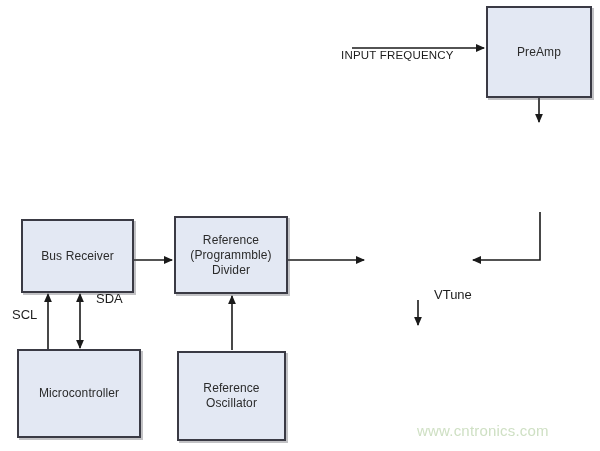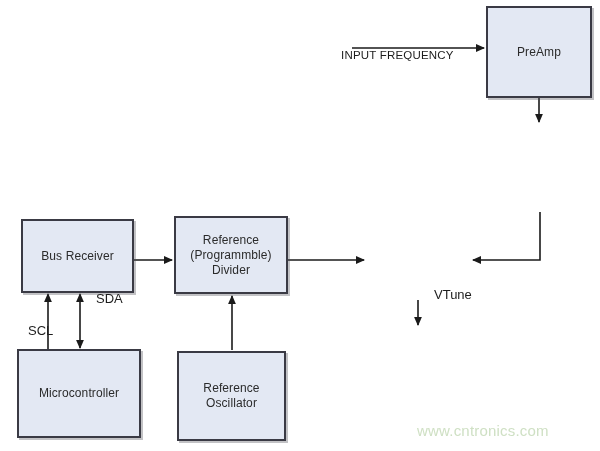--- a/index.html
+++ b/index.html
@@ -123,19 +123,19 @@
 
   <div class="block" style="left:177px; top:351px; width:109px; height:90px;">
     <span class="label">Reference
 Oscillator</span>
   </div>
 
   <div class="txt caps" style="left:341px; top:26px;margin-top:23px;">INPUT FREQUENCY</div>
 
   <div class="txt" style="left:434px; top:288px;">VTune</div>
 
-  <div class="txt" style="left:28px; top:308px;margin-top:16px;">SCL</div>
+  <div class="txt" style="left:12px; top:308px;">SCL</div>
 
   <div class="txt" style="left:96px; top:292px;">SDA</div>
 
   <div class="watermark" style="left:417px; top:422px;">www.cntronics.com</div>
 
 </div>
 
 </body></html>

